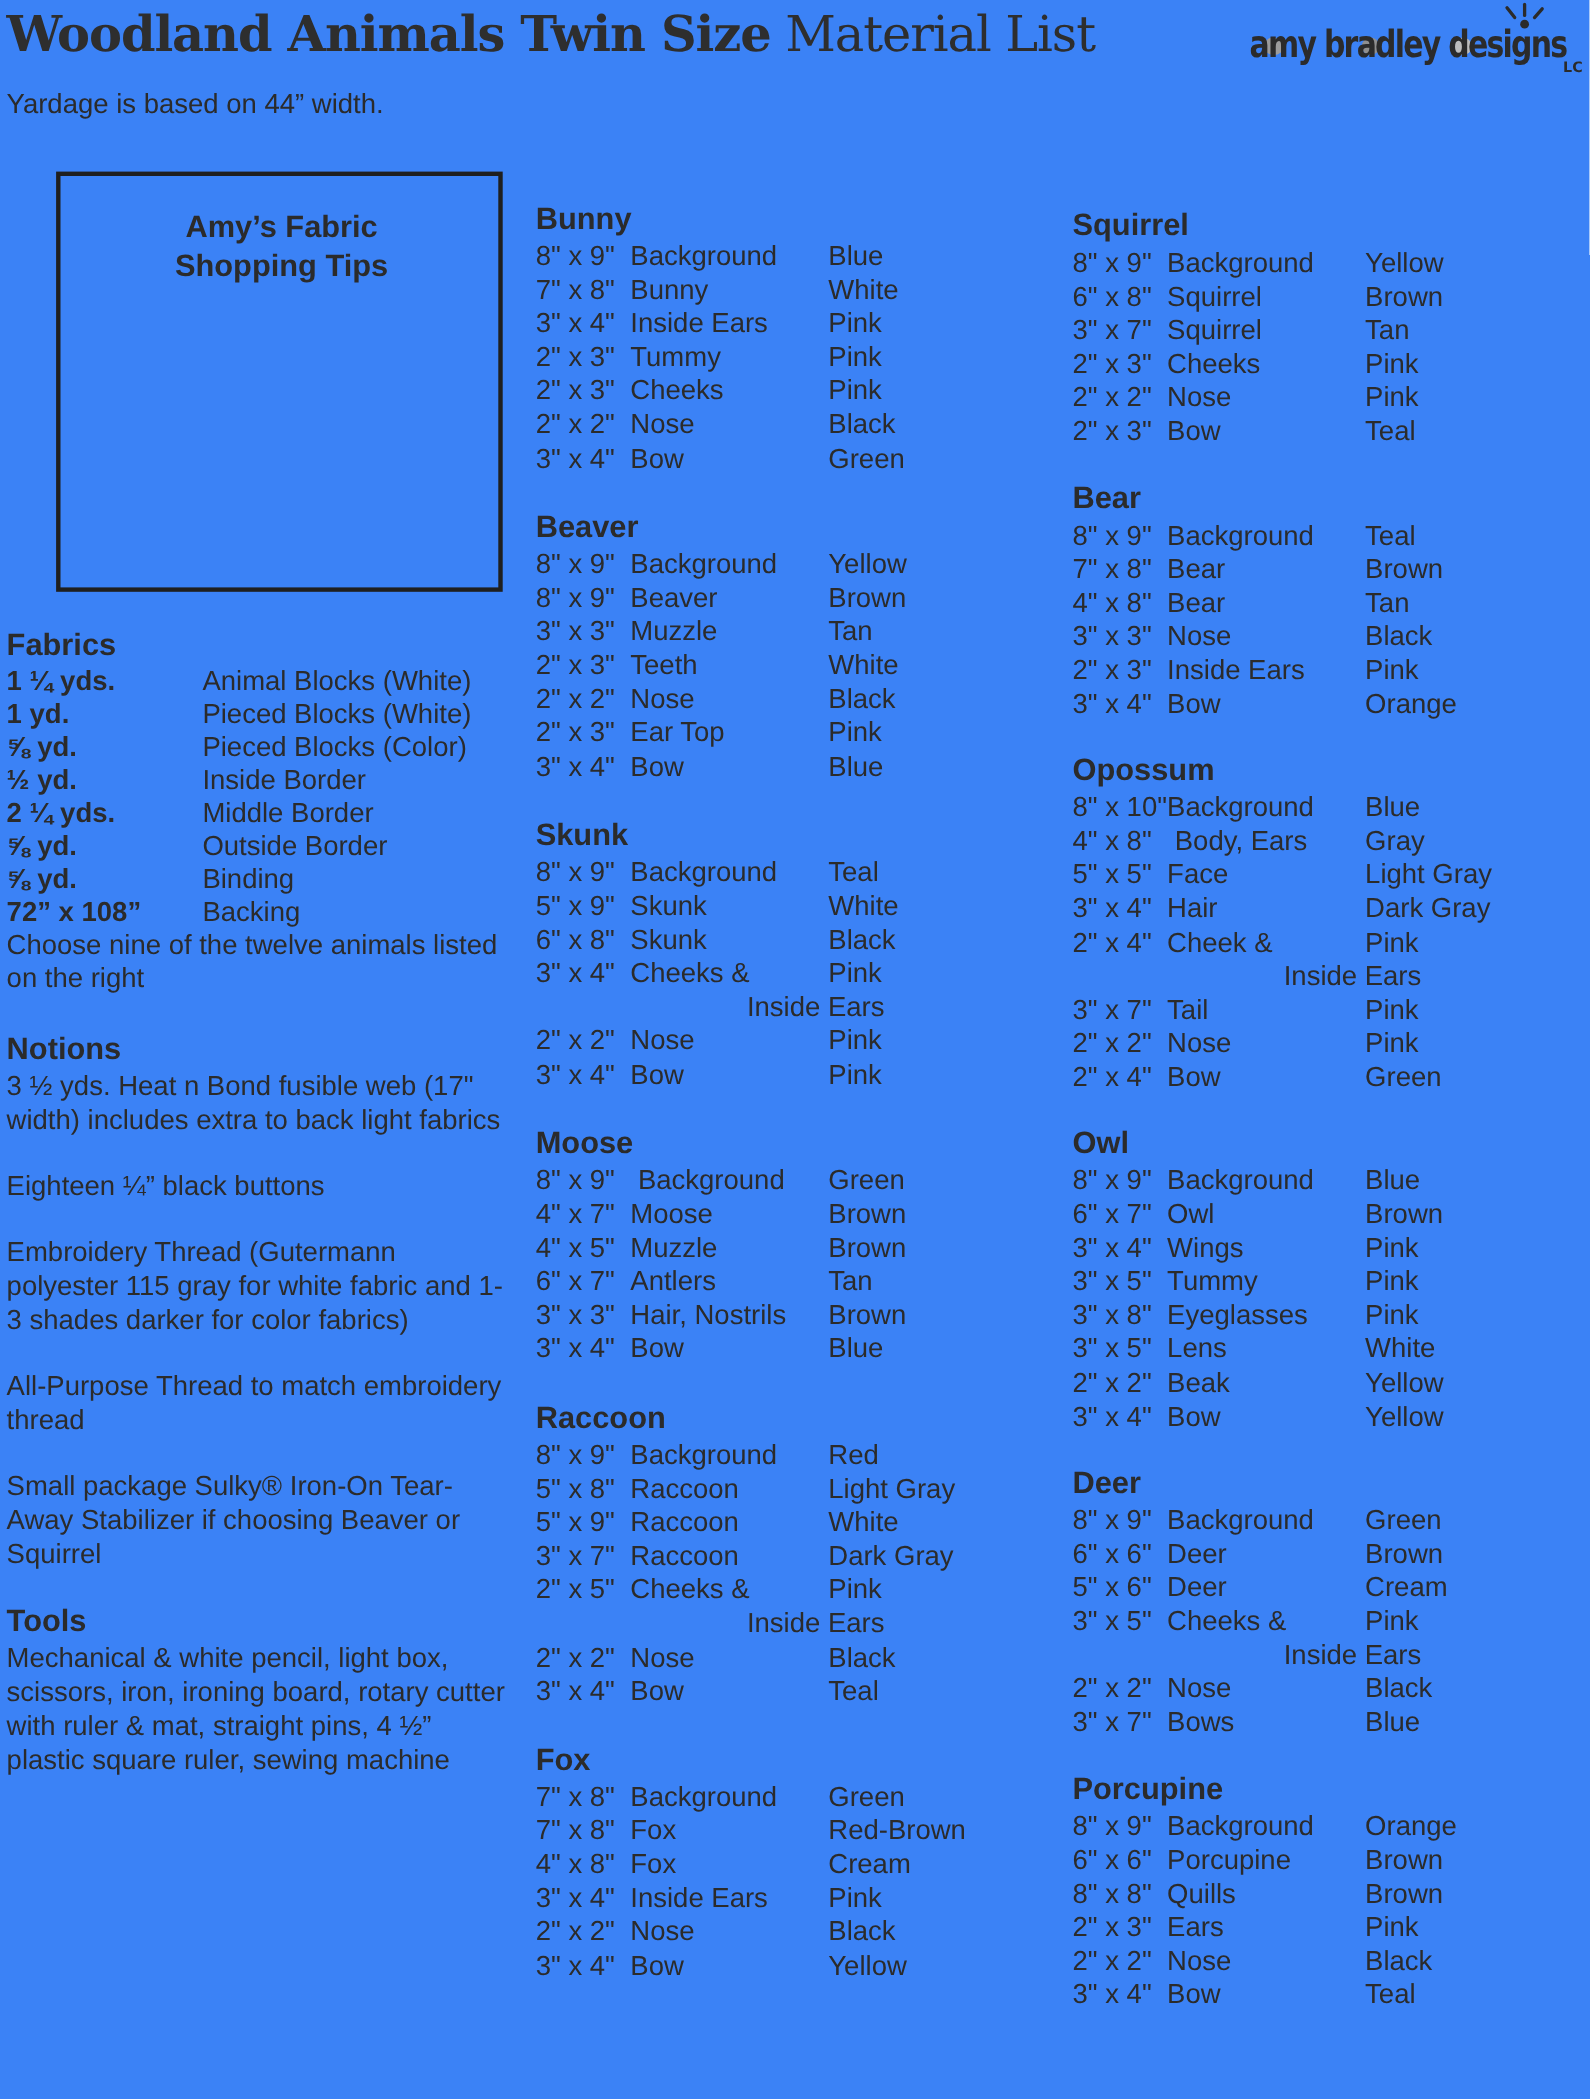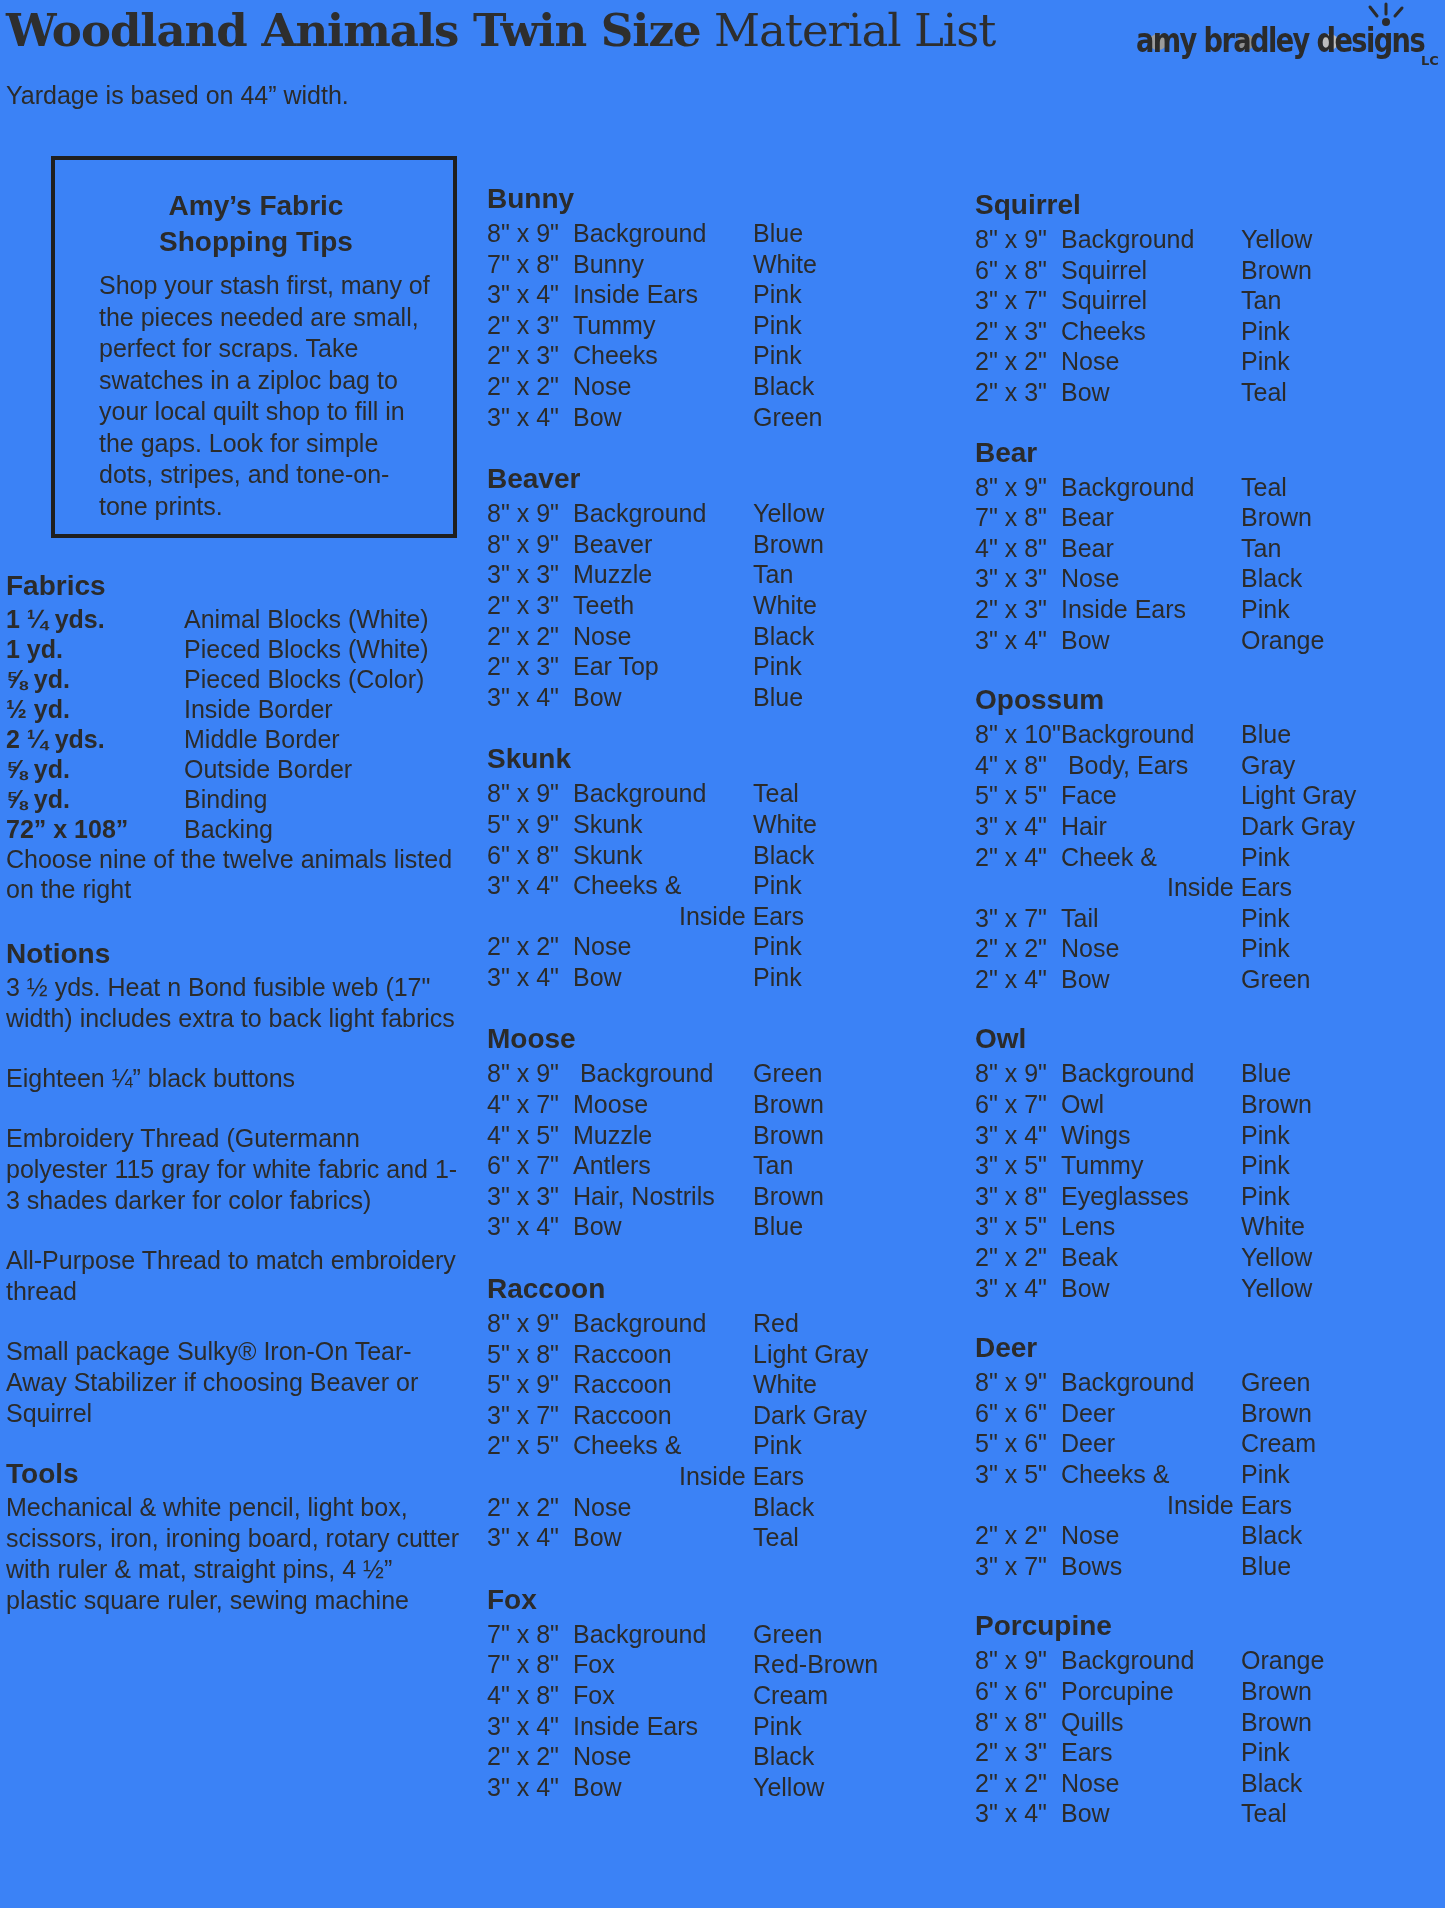--- a/index.html
+++ b/index.html
@@ -78,21 +78,20 @@
   <div class="intro">
     <div>Yardage is based on 44” width.</div>
   </div>
 
 
   <div class="tips-box">
     <div class="tips-title">
       <div>Amy’s Fabric</div>
       <div>Shopping Tips</div>
     </div>
-    <p class="tips-body">Shop your stash first, many of the pieces needed are small, perfect for scraps. Take swatches in a ziploc bag to your local quilt shop to fill in the gaps.  Look for simple dots, stripes, and tone-on-tone prints.</p>
   </div>
 
   <div class="fabrics">
     <h2 class="sect-h">Fabrics</h2>
     <div id="fabrics-list">
         <div class="frow">
           <span class="qty">1 ¼ yds.</span>
           <span class="fname">Animal Blocks (White)</span>
         </div>
         <div class="frow">

